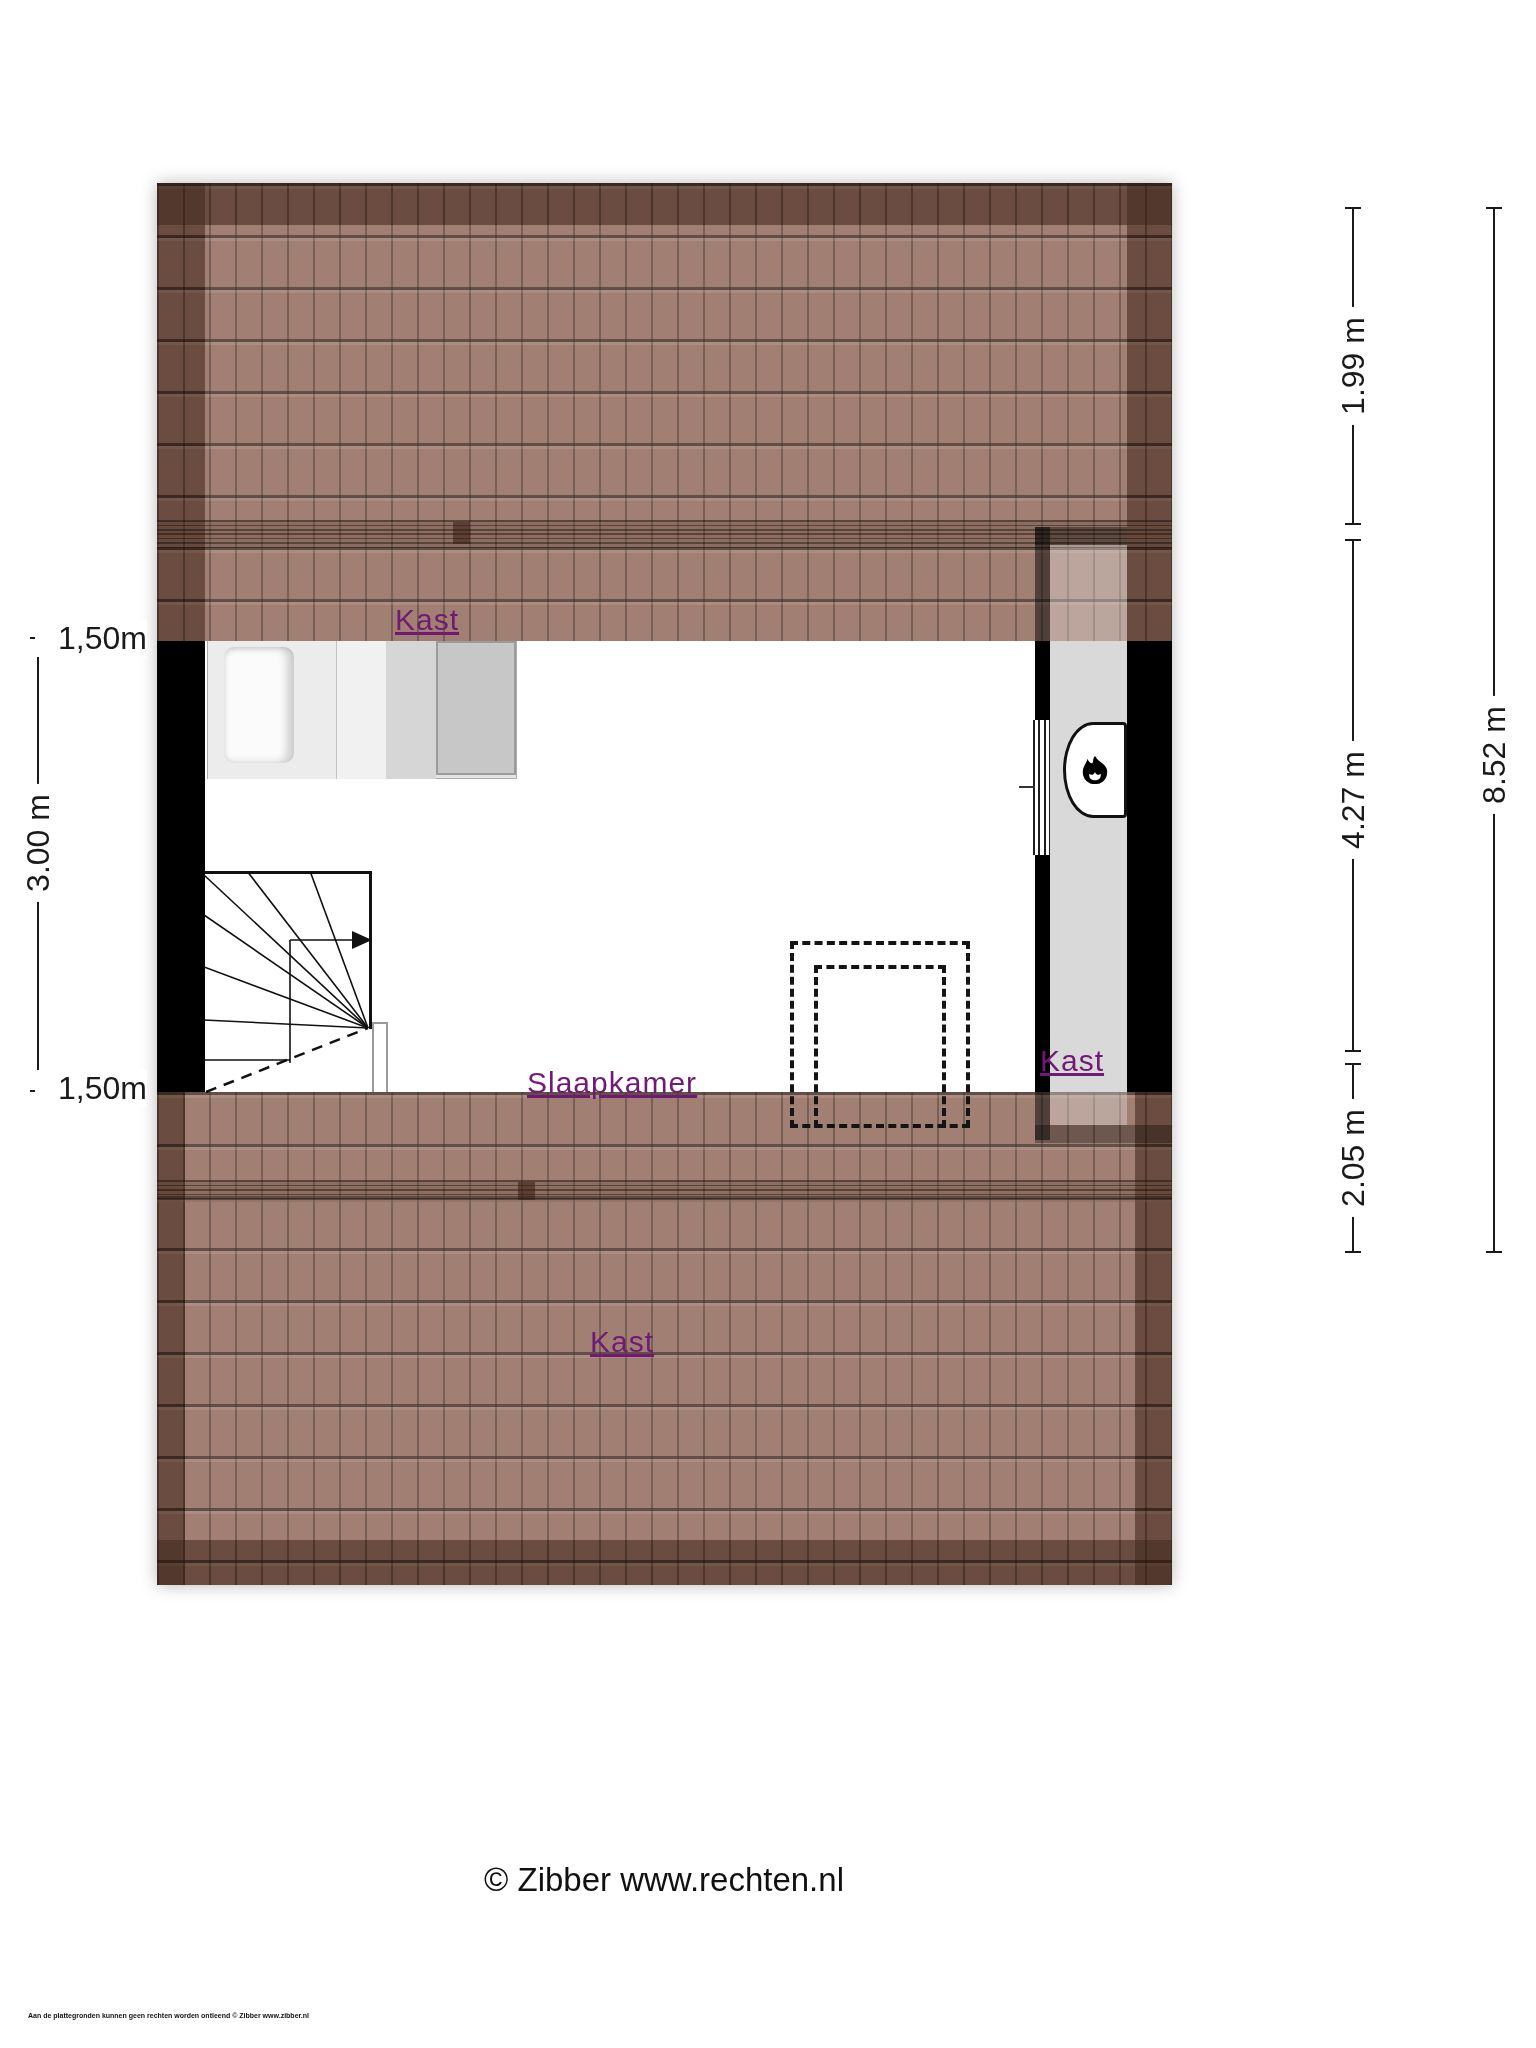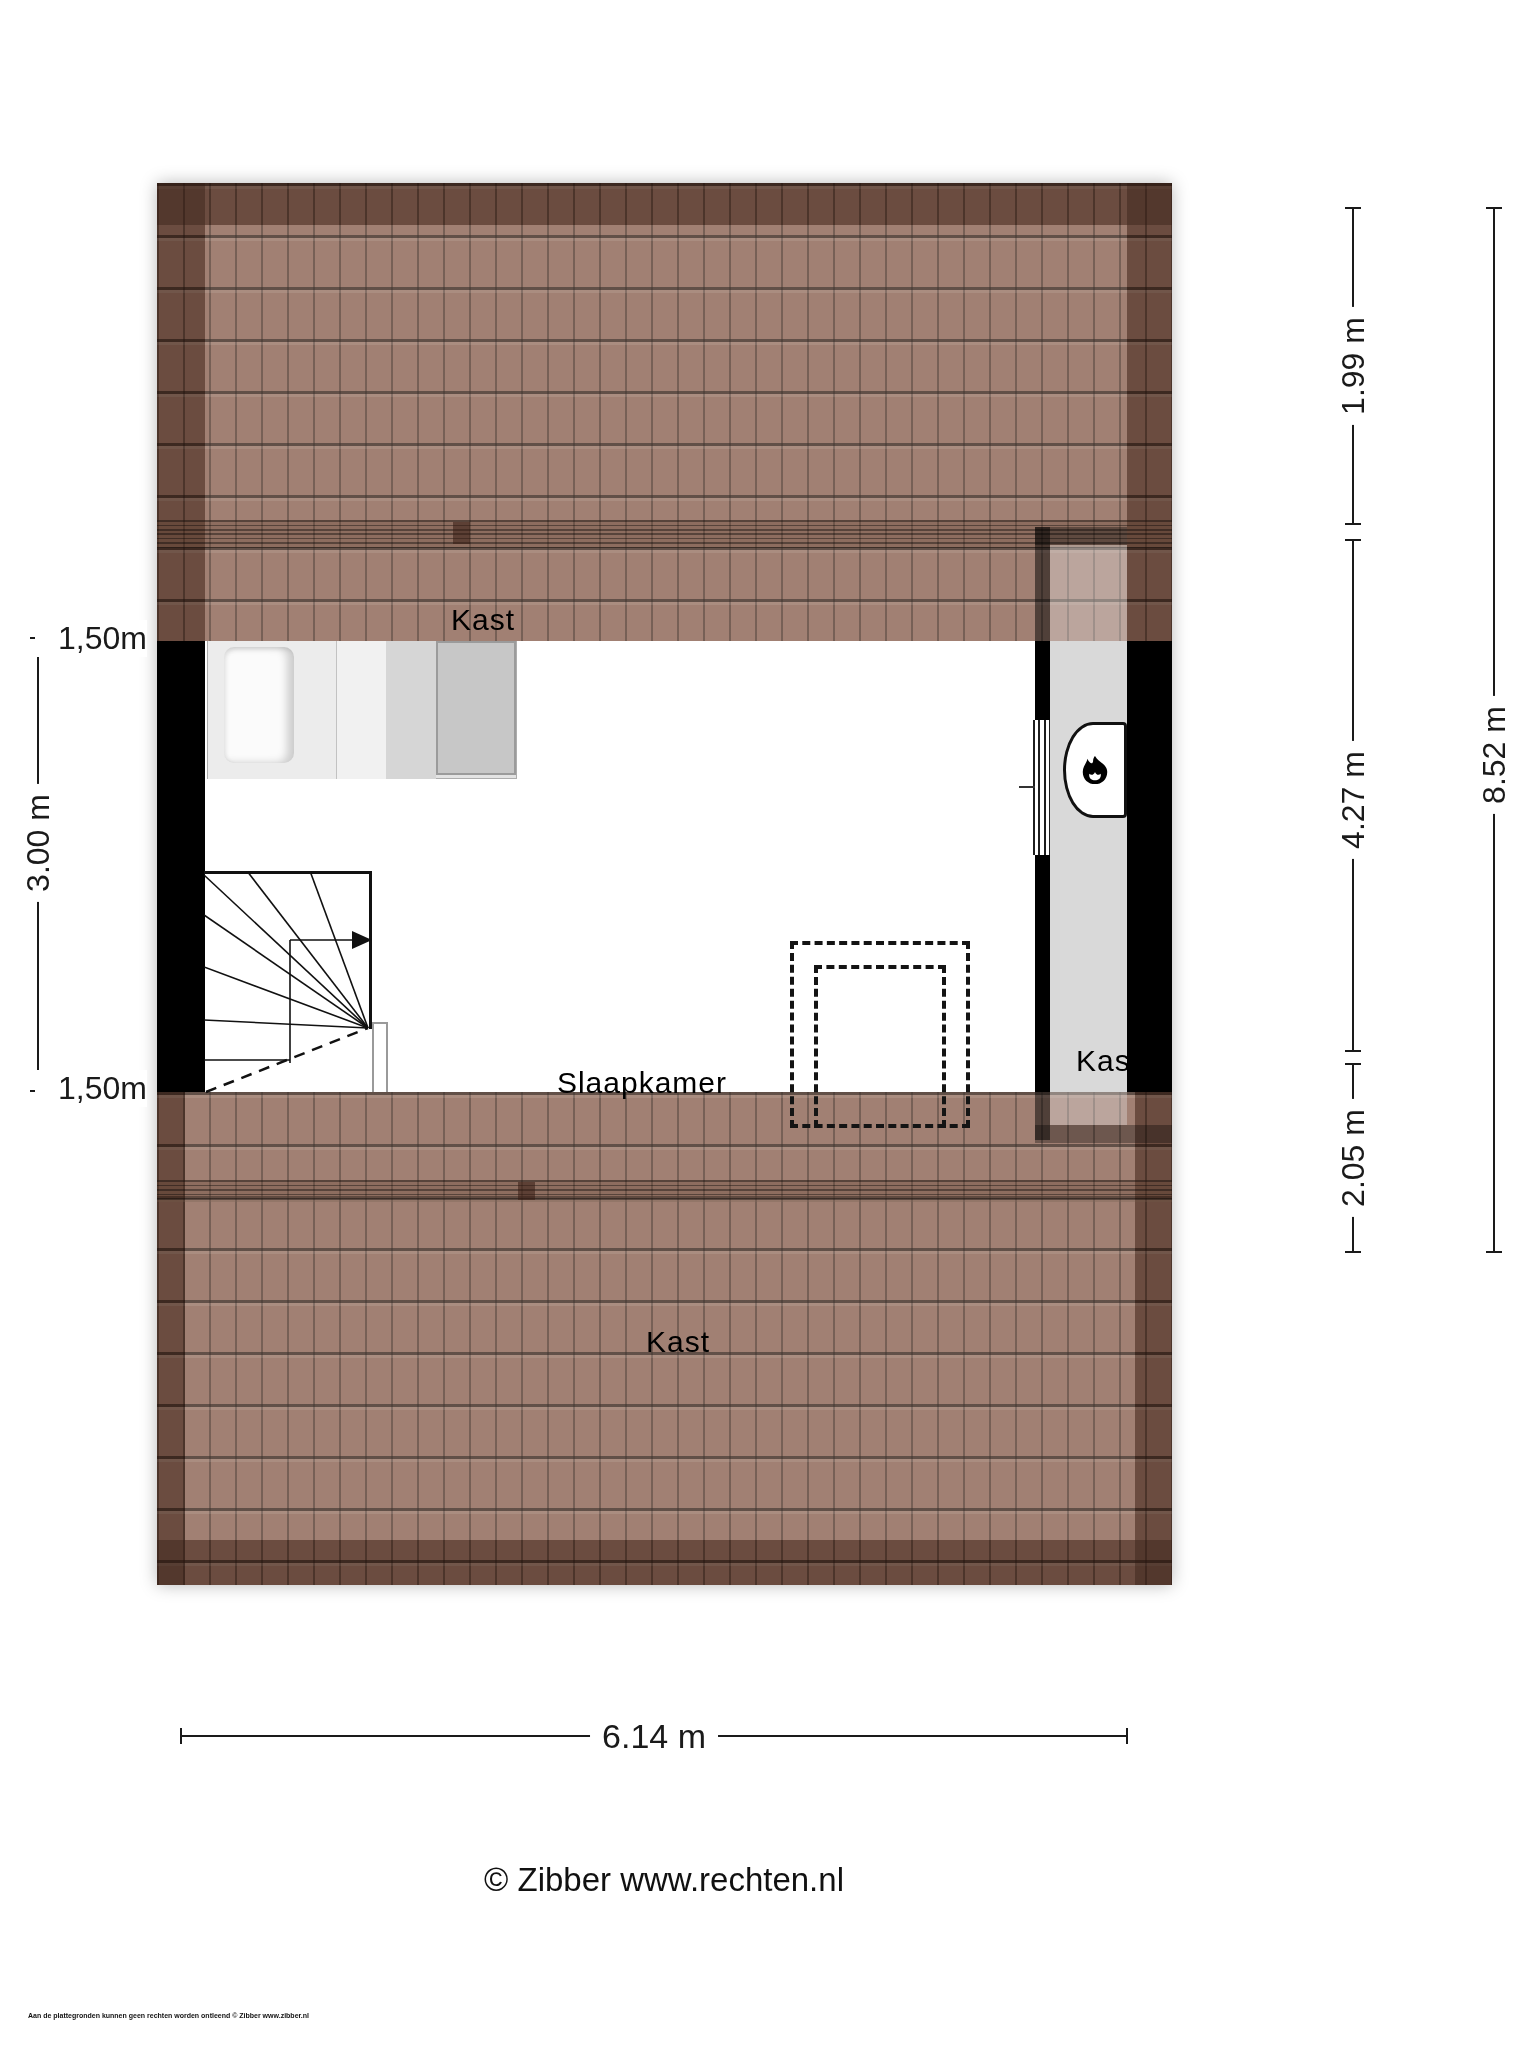--- a/index.html
+++ b/index.html
@@ -13,21 +13,21 @@
       repeating-linear-gradient(180deg, rgba(25,17,13,0.62) 0 3px, rgba(255,255,255,0.10) 3px 6px, rgba(0,0,0,0) 6px 52px),
       repeating-linear-gradient(90deg, rgba(35,24,18,0.45) 0 2px, rgba(0,0,0,0) 2px 26px);}
   .roof-dark{background:rgba(44,24,16,0.38);}
   .roof-light{background:rgba(255,243,235,0.15);}
   .roof-band{background-color:rgba(95,65,50,0.30);
     background-image:repeating-linear-gradient(180deg, rgba(0,0,0,0.38) 0 1.5px, rgba(0,0,0,0) 1.5px 4.5px);}
   .roof-sq{background:rgba(55,28,18,0.55);}
   .wall{background:#000;}
   .kastfloor{background:#d9d9d9;}
   
-  .room-label{font-size:30px;letter-spacing:1px;color:#000000;text-align:right;z-index:8;}
+  .room-label{font-size:30px;letter-spacing:1px;color:#701a75;text-align:left;z-index:8;text-decoration:underline;}
   
   #bed{left:207px;top:641px;width:310px;height:138px;background:#e3e3e3;z-index:4;
        border:1px solid #adadad;border-top:none;box-sizing:border-box;}
   #bed .sheet{position:absolute;left:0;top:0;width:128px;height:138px;background:#ececec;}
   #bed .pillow{position:absolute;left:16px;top:6px;width:70px;height:116px;background:#fbfbfb;
        border-radius:10px;box-shadow:inset -7px 0 9px rgba(0,0,0,0.18), inset 2px 2px 4px rgba(0,0,0,0.10);}
   #bed .fold{position:absolute;left:128px;top:0;width:50px;height:138px;background:#f1f1f1;border-left:1px solid #c2c2c2;}
   #bed .duvet1{position:absolute;left:178px;top:0;width:50px;height:138px;background:#d6d6d6;}
   #bed .duvet2{position:absolute;left:228px;top:0;width:80px;height:134px;background:#c7c7c7;
        border:2px solid #9b9b9b;box-sizing:border-box;}
@@ -155,20 +155,17 @@
     <div class="abs dim-label vlabel" style="top:261px;">4.27 m</div>
   </div>
   <div class="abs vdim" style="left:1345px;top:1063px;height:190px;">
     <div class="abs dim-label vlabel" style="top:95px;">2.05 m</div>
   </div>
 
   <div class="abs vdim" style="left:1486px;top:207px;height:1046px;">
     <div class="abs dim-label vlabel" style="top:548px;">8.52 m</div>
   </div>
 
-  <div class="abs hdim" style="left:180px;top:1728px;width:948px;">
-    <div class="abs dim-label hlabel" style="left:474px;font-size:34px;">6.14 m</div>
-  </div>
 
   <div class="abs footer-line" style="left:64px;top:1861px;width:1200px;">© Zibber www.rechten.nl</div>
   <div class="abs fineprint" style="left:28px;top:2012px;">Aan de plattegronden kunnen geen rechten worden ontleend © Zibber www.zibber.nl</div>
 
 </div>
 
 </body></html>

